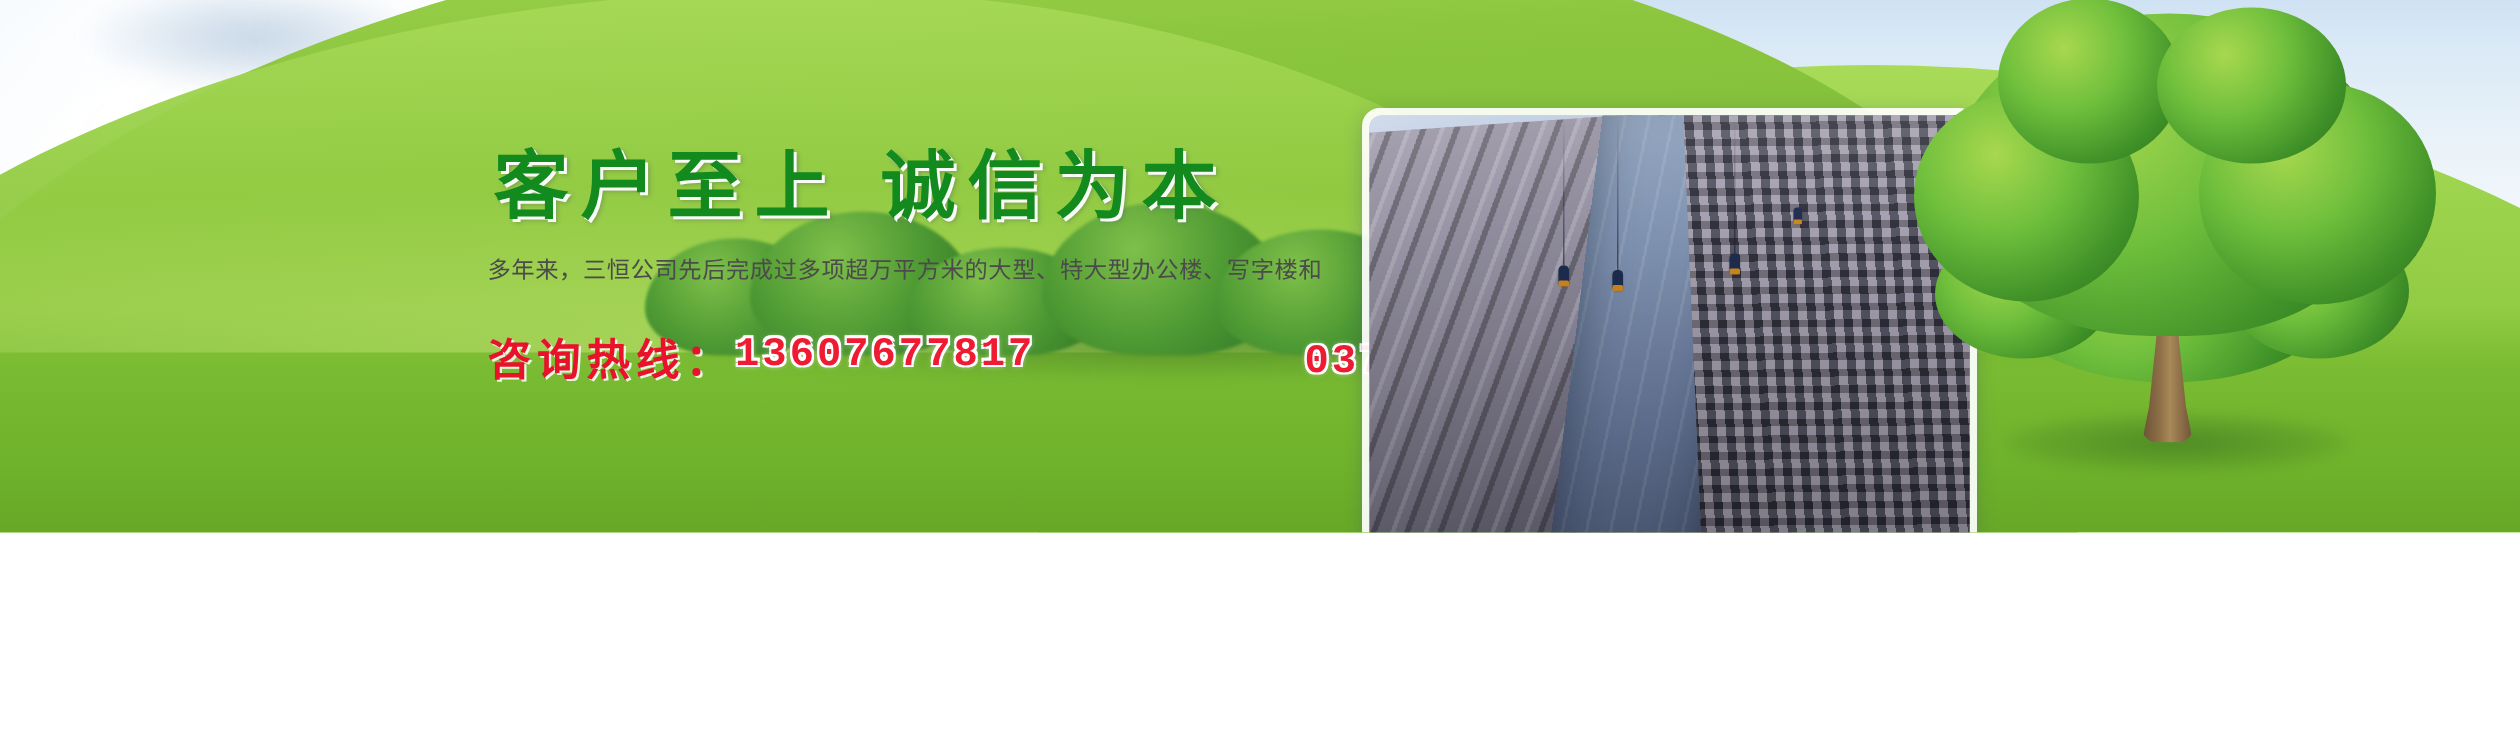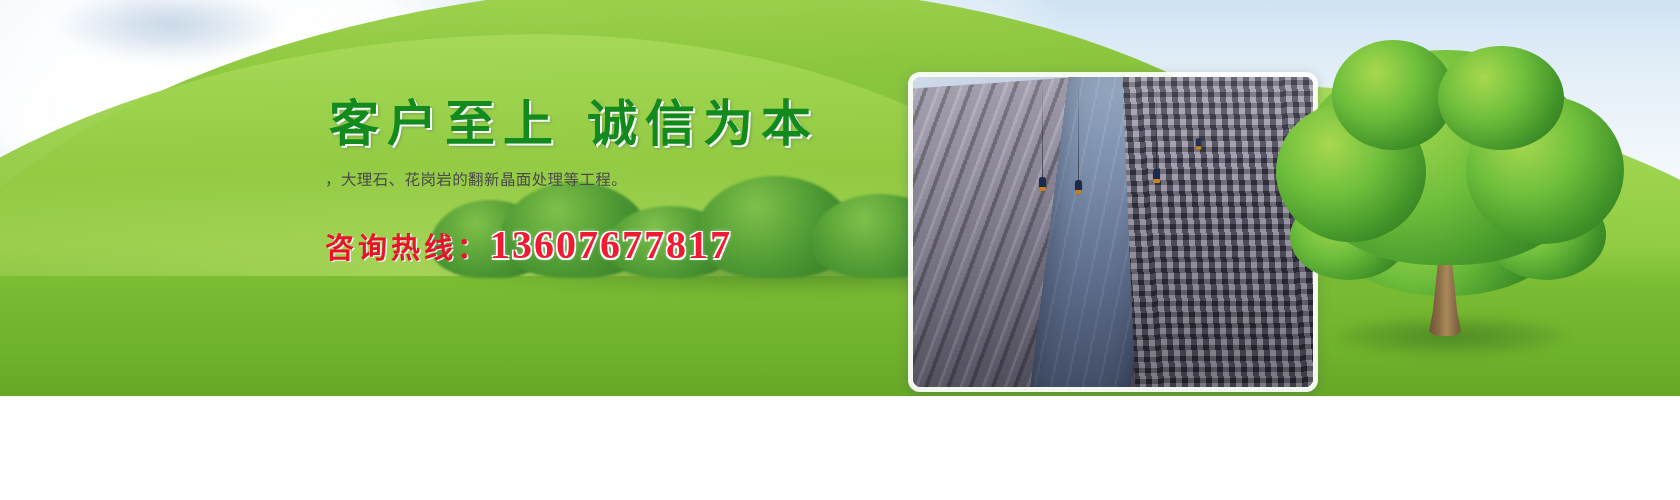--- a/index.html
+++ b/index.html
@@ -8,21 +8,21 @@
     padding: 0;
     background: #fff;
   }
   body {
     font-family: "Liberation Sans", "DejaVu Sans", sans-serif;
   }
 
   .banner {
     position: relative;
     width: 1680px;
-    height: 396px;
+    height: 355px;
     overflow: hidden;
     background: #bef264;
   }
 
   
   .sky {
     position: absolute;
     inset: 0;
     background:
       linear-gradient(180deg,
@@ -190,23 +190,23 @@
   .hotline-label {
     font-family: "DejaVu Serif", "Liberation Serif", serif;
     font-weight: 700;
     font-size: 29px;
     color: #e8122b;
     letter-spacing: 4px;
     text-shadow: 1.5px 1.5px 0 rgba(255,255,255,0.85);
     vertical-align: middle;
   }
   .hotline-number {
-    font-family: Liberation Serif, serif;
+    font-family: Liberation Mono, monospace;
     font-weight: 700;
-    font-size: 40px;
+    font-size: 27px;
     color: #ee1b32;
     letter-spacing: 2px;
     vertical-align: middle;
     text-shadow:
       -1.5px -1.5px 0 #fff,
        1.5px -1.5px 0 #fff,
       -1.5px  1.5px 0 #fff,
        1.5px  1.5px 0 #fff,
        0 0 4px rgba(255,255,255,0.9);
   }
@@ -423,21 +423,21 @@
   </div>
 
   <div class="copy">
 
     <h1 class="headline">
       <span>客户至上</span><span class="gap"></span><span>诚信为本</span>
     </h1>
 
 
     <p class="body-copy">
-      <span>，大理石、花岗岩的翻新晶面处理等工程。</span>
+      <span>多年来，三恒公司先后完成过多项超万平方米的大型、特大型办公楼、写字楼和</span>
     </p>
 
     <div class="hotline">
       <span class="hotline-label">咨询热线：</span><span class="hotline-number">13607677817</span>
       <span class="hotline-number second">0371-60996760</span>
     </div>
 
   </div>
 
   <div class="photo-card">

